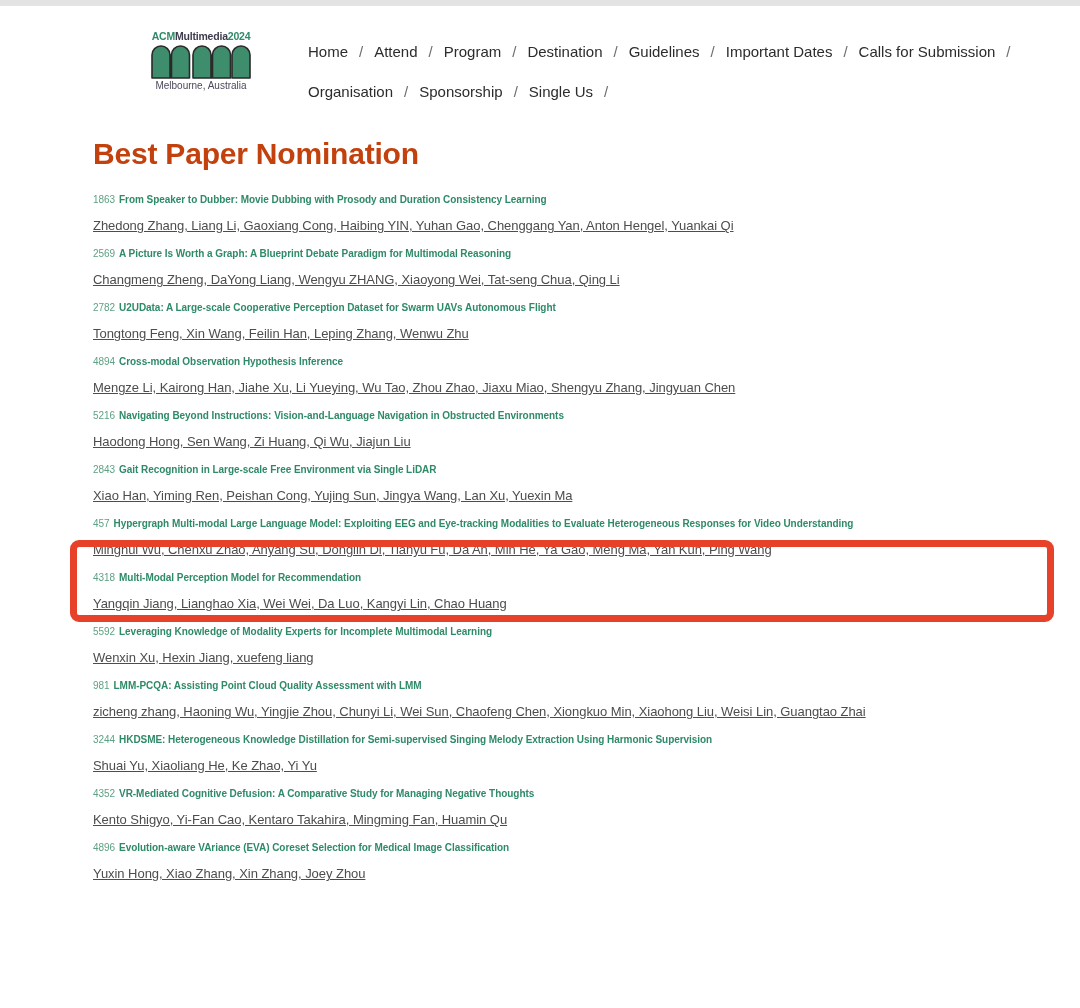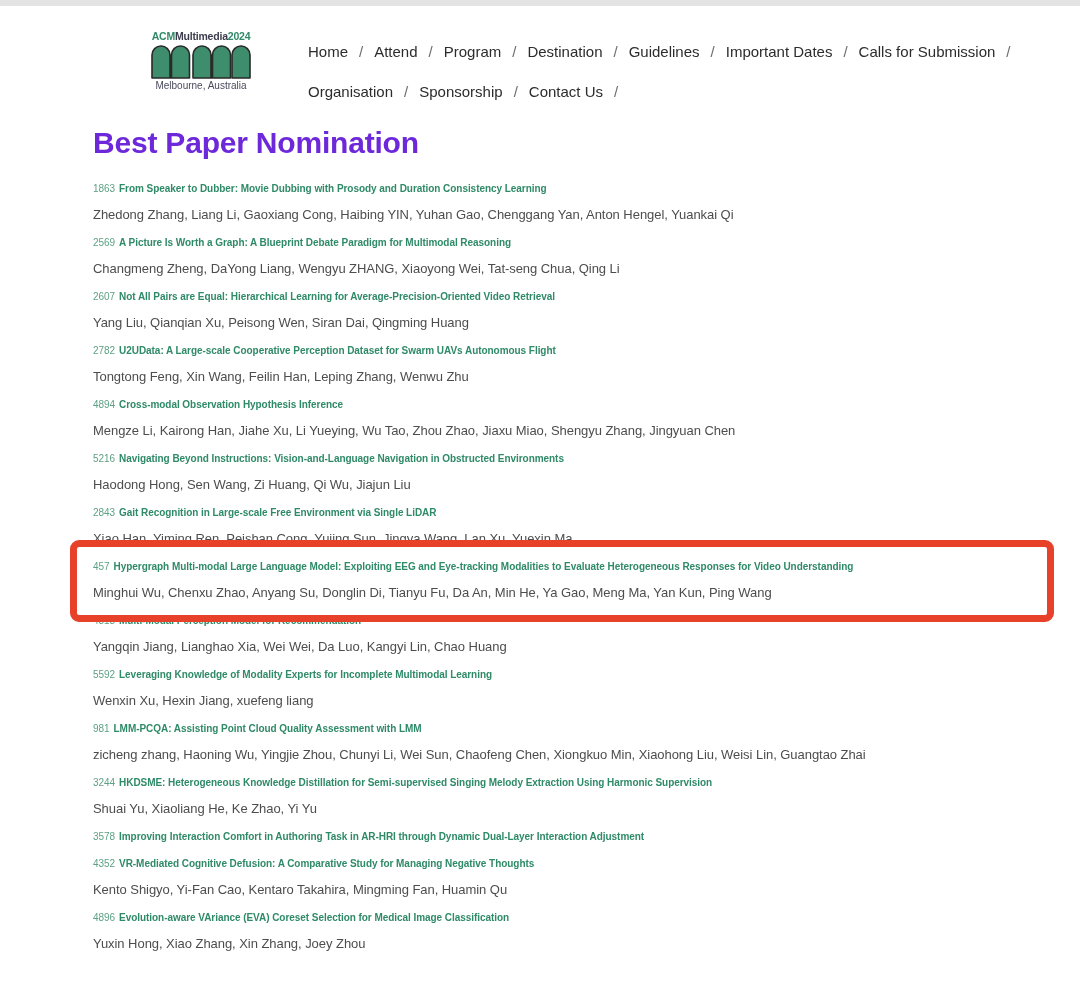--- a/index.html
+++ b/index.html
@@ -105,23 +105,23 @@
   
   .content {
     position: absolute;
     left: 93px;
     top: 118px;
     width: 960px;
   }
   .page-title {
     font-size: 30px;
     font-weight: bold;
-    color: #6d28d9;
+    color: #c2410c;
     letter-spacing: -0.2px;
-    margin: 1px 0 14px 0;
+    margin: 12px 0 14px 0;
     line-height: 36px;
   }
   .paper {
     margin-bottom: 0;
   }
   .paper-title-line {
     font-size: 10px;
     font-weight: bold;
     line-height: 27px;
     color: #2f8a68;
@@ -131,20 +131,21 @@
     font-weight: normal;
     color: #5da183;
     margin-right: 4px;
   }
   .paper-authors {
     font-size: 13px;
     color: #4d4d4d;
     line-height: 26px;
     letter-spacing: -0.05px;
     margin-bottom: 1px;
+    text-decoration: underline;
   }
 
   
   .highlight-box {
     position: absolute;
     left: -23px;
     top: 416px;
     width: 984px;
     height: 82px;
     border: 7px solid #e8412a;
@@ -177,41 +178,37 @@
         </svg>
       </div>
       <div class="logo-city">Melbourne, Australia</div>
     </div>
 
     <nav class="nav">
       <div class="nav-row">
         <a class="nav-link">Home</a><span class="nav-sep">/</span><a class="nav-link">Attend</a><span class="nav-sep">/</span><a class="nav-link">Program</a><span class="nav-sep">/</span><a class="nav-link">Destination</a><span class="nav-sep">/</span><a class="nav-link">Guidelines</a><span class="nav-sep">/</span><a class="nav-link">Important Dates</a><span class="nav-sep">/</span><a class="nav-link">Calls for Submission</a><span class="nav-sep">/</span>
       </div>
       <div class="nav-row">
-        <a class="nav-link">Organisation</a><span class="nav-sep">/</span><a class="nav-link">Sponsorship</a><span class="nav-sep">/</span><a class="nav-link">Contact Us</a><span class="nav-sep">/</span>
+        <a class="nav-link">Organisation</a><span class="nav-sep">/</span><a class="nav-link">Sponsorship</a><span class="nav-sep">/</span><a class="nav-link">Single Us</a><span class="nav-sep">/</span>
       </div>
     </nav>
   </div>
 
   <div class="content">
     <h1 class="page-title">Best Paper Nomination</h1>
     <div id="paper-list">
         <div class="paper">
           <div class="paper-title-line"><span class="paper-id">1863</span><span class="paper-title">From Speaker to Dubber: Movie Dubbing with Prosody and Duration Consistency Learning</span></div>
           <div class="paper-authors">Zhedong Zhang, Liang Li, Gaoxiang Cong, Haibing YIN, Yuhan Gao, Chenggang Yan, Anton Hengel, Yuankai Qi</div>
         </div>
         <div class="paper">
           <div class="paper-title-line"><span class="paper-id">2569</span><span class="paper-title">A Picture Is Worth a Graph: A Blueprint Debate Paradigm for Multimodal Reasoning</span></div>
           <div class="paper-authors">Changmeng Zheng, DaYong Liang, Wengyu ZHANG, Xiaoyong Wei, Tat-seng Chua, Qing Li</div>
         </div>
         <div class="paper">
-          <div class="paper-title-line"><span class="paper-id">2607</span><span class="paper-title">Not All Pairs are Equal: Hierarchical Learning for Average-Precision-Oriented Video Retrieval</span></div>
-          <div class="paper-authors">Yang Liu, Qianqian Xu, Peisong Wen, Siran Dai, Qingming Huang</div>
-        </div>
-        <div class="paper">
           <div class="paper-title-line"><span class="paper-id">2782</span><span class="paper-title">U2UData: A Large-scale Cooperative Perception Dataset for Swarm UAVs Autonomous Flight</span></div>
           <div class="paper-authors">Tongtong Feng, Xin Wang, Feilin Han, Leping Zhang, Wenwu Zhu</div>
         </div>
         <div class="paper">
           <div class="paper-title-line"><span class="paper-id">4894</span><span class="paper-title">Cross-modal Observation Hypothesis Inference</span></div>
           <div class="paper-authors">Mengze Li, Kairong Han, Jiahe Xu, Li Yueying, Wu Tao, Zhou Zhao, Jiaxu Miao, Shengyu Zhang, Jingyuan Chen</div>
         </div>
         <div class="paper">
           <div class="paper-title-line"><span class="paper-id">5216</span><span class="paper-title">Navigating Beyond Instructions: Vision-and-Language Navigation in Obstructed Environments</span></div>
           <div class="paper-authors">Haodong Hong, Sen Wang, Zi Huang, Qi Wu, Jiajun Liu</div>
@@ -234,21 +231,20 @@
         </div>
         <div class="paper">
           <div class="paper-title-line"><span class="paper-id">981</span><span class="paper-title">LMM-PCQA: Assisting Point Cloud Quality Assessment with LMM</span></div>
           <div class="paper-authors">zicheng zhang, Haoning Wu, Yingjie Zhou, Chunyi Li, Wei Sun, Chaofeng Chen, Xiongkuo Min, Xiaohong Liu, Weisi Lin, Guangtao Zhai</div>
         </div>
         <div class="paper">
           <div class="paper-title-line"><span class="paper-id">3244</span><span class="paper-title">HKDSME: Heterogeneous Knowledge Distillation for Semi-supervised Singing Melody Extraction Using Harmonic Supervision</span></div>
           <div class="paper-authors">Shuai Yu, Xiaoliang He, Ke Zhao, Yi Yu</div>
         </div>
         <div class="paper">
-          <div class="paper-title-line"><span class="paper-id">3578</span><span class="paper-title">Improving Interaction Comfort in Authoring Task in AR-HRI through Dynamic Dual-Layer Interaction Adjustment</span></div>
         </div>
         <div class="paper">
           <div class="paper-title-line"><span class="paper-id">4352</span><span class="paper-title">VR-Mediated Cognitive Defusion: A Comparative Study for Managing Negative Thoughts</span></div>
           <div class="paper-authors">Kento Shigyo, Yi-Fan Cao, Kentaro Takahira, Mingming Fan, Huamin Qu</div>
         </div>
         <div class="paper">
           <div class="paper-title-line"><span class="paper-id">4896</span><span class="paper-title">Evolution-aware VAriance (EVA) Coreset Selection for Medical Image Classification</span></div>
           <div class="paper-authors">Yuxin Hong, Xiao Zhang, Xin Zhang, Joey Zhou</div>
         </div>
       </div>

